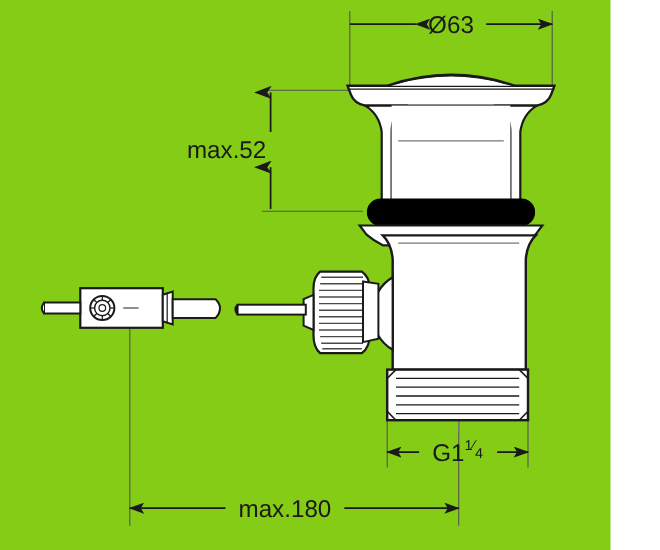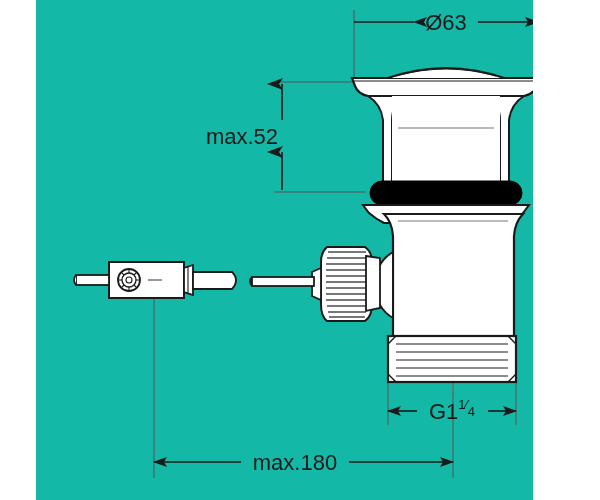--- a/index.html
+++ b/index.html
@@ -6,25 +6,24 @@
   html, body {
     margin: 0;
     padding: 0;
     background: #ffffff;
   }
   body {
     font-family: "Liberation Sans", sans-serif;
   }
   #stage {
     position: relative;
-    width: 497px;
+    width: 555px;
     height: 500px;
-    background: #14b8a6;
+    background: #84cc16;
     overflow: hidden;
-    margin-left: 36px;
   }
   #drawing {
     position: absolute;
     top: 0;
     left: 0;
     width: 600px;
     height: 500px;
   }
   .dim-text {
     font-family: "Liberation Sans", sans-serif;

